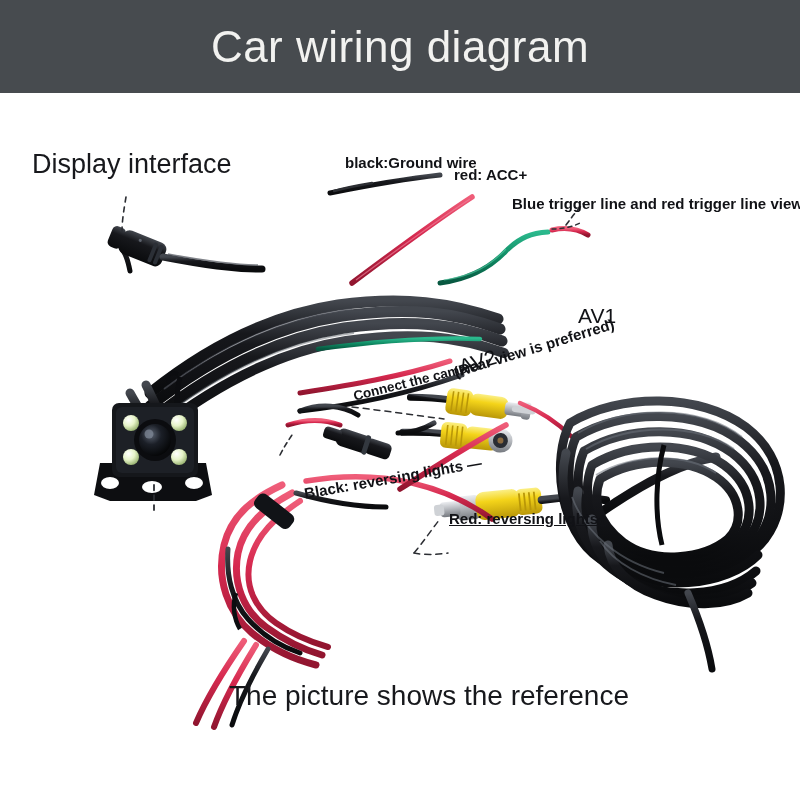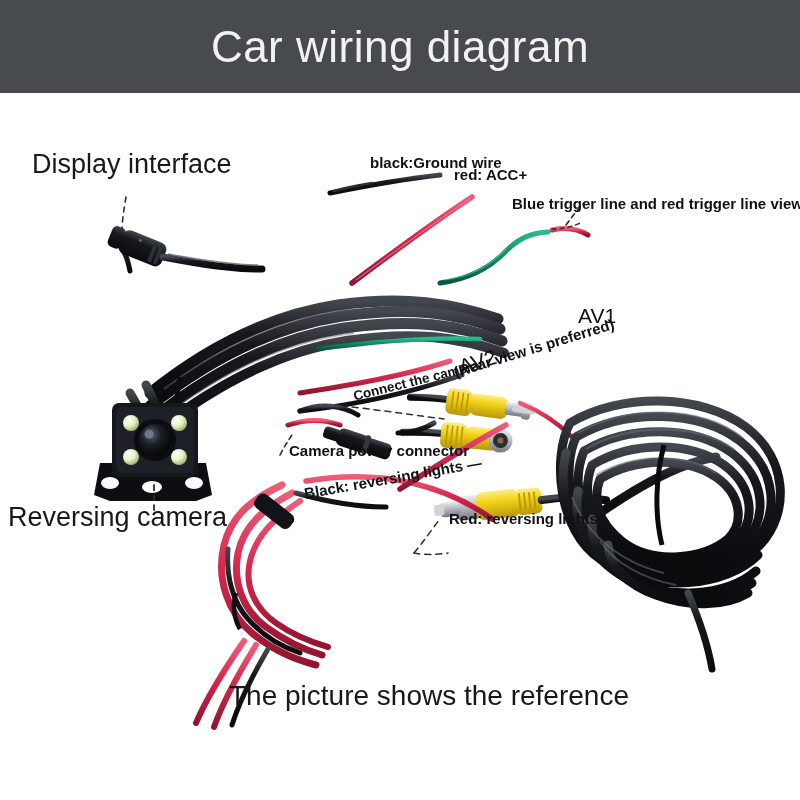--- a/index.html
+++ b/index.html
@@ -302,38 +302,36 @@
 
         <path d="M154,392 C154,402 154,410 154,418" stroke-width="1.8" stroke-dasharray="5 5"></path>
 
         <path d="M414,460 C424,448 432,436 440,426" stroke-width="1.5" stroke-dasharray="6 5"></path>
         <path d="M414,460 C424,462 436,462 448,460" stroke-width="1.5" stroke-dasharray="6 5"></path>
       </g>
     </svg>
 
     <div class="lbl lbl-big" style="left:32px; top:57px;">Display interface</div>
 
-    <div class="lbl lbl-med" style="left:345px; top:62px;margin-left:25px;">black:Ground wire</div>
+    <div class="lbl lbl-med" style="left:345px; top:62px;">black:Ground wire</div>
 
     <div class="lbl lbl-med" style="left:454px; top:74px;">red:  ACC+</div>
 
     <div class="lbl lbl-med" style="left:512px; top:103px;">Blue trigger line and red trigger line view</div>
 
     <div class="lbl lbl-av" style="left:578px; top:211px;">AV1</div>
 
     <div class="lbl lbl-av rot-av2" style="left:456px; top:263px;">AV2</div>
 
     <div class="lbl lbl-med rot-rear" style="left:452px; top:272px;">(Rear view is preferred)</div>
 
     <div class="lbl lbl-sm rot-connect" style="left:352px; top:297px;">Connect the camera</div>
 
-    <div class="lbl lbl-med" style="left:289px; top:350px;">Camera power connector</div>
-
-    <div class="lbl lbl-big" style="left:8px; top:410px;">Reversing camera</div>
+
 
     <div class="lbl lbl-med rot-blackrev" style="left:303px; top:393px;">Black: reversing lights —</div>
 
-    <div class="lbl lbl-med" style="left:449px; top:418px;">Red: reversing lights+</div>
+    <div class="lbl lbl-med" style="left:449px; top:418px;text-decoration:underline;">Red: reversing lights+</div>
 
     <div class="caption" style="left:205px; top:587px;">The picture shows the reference</div>
 
   </div>
 </div>
 
 </body></html>

